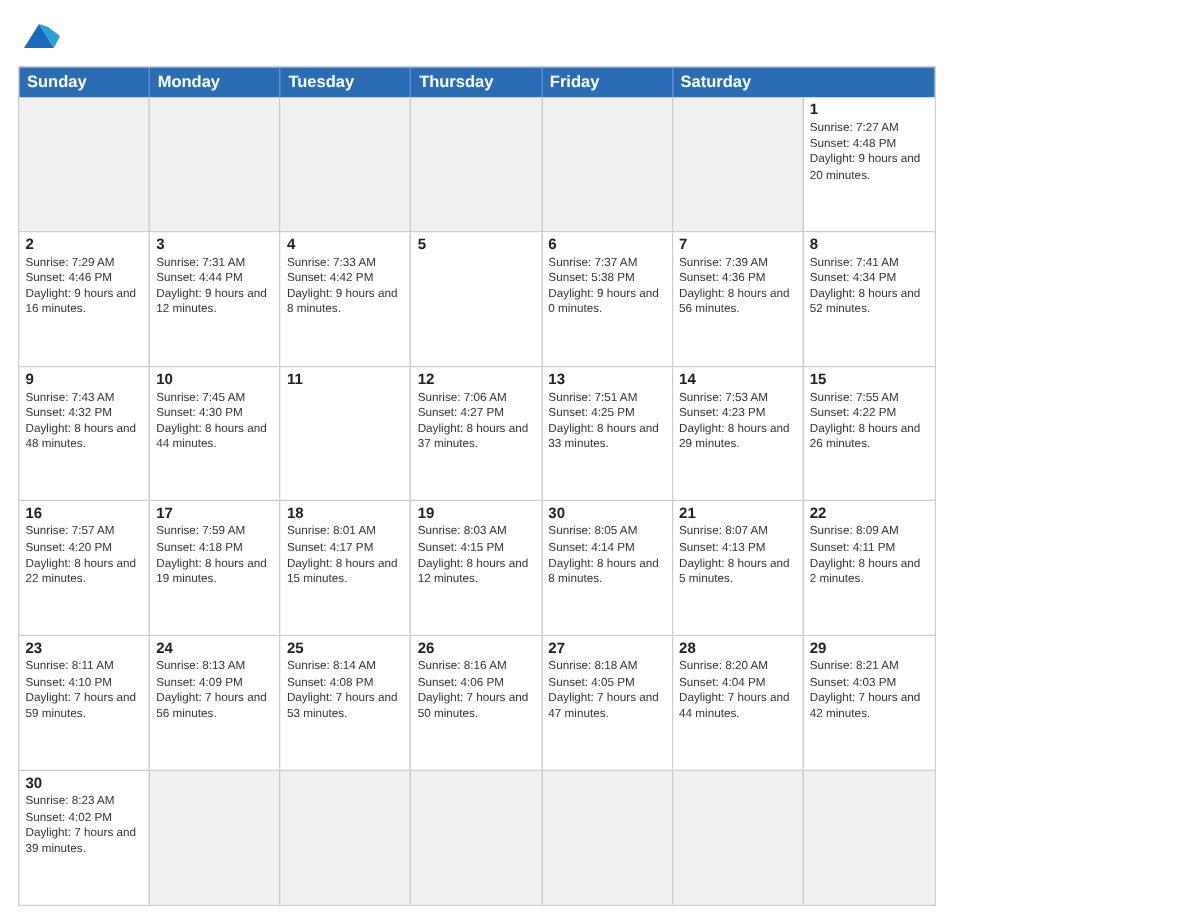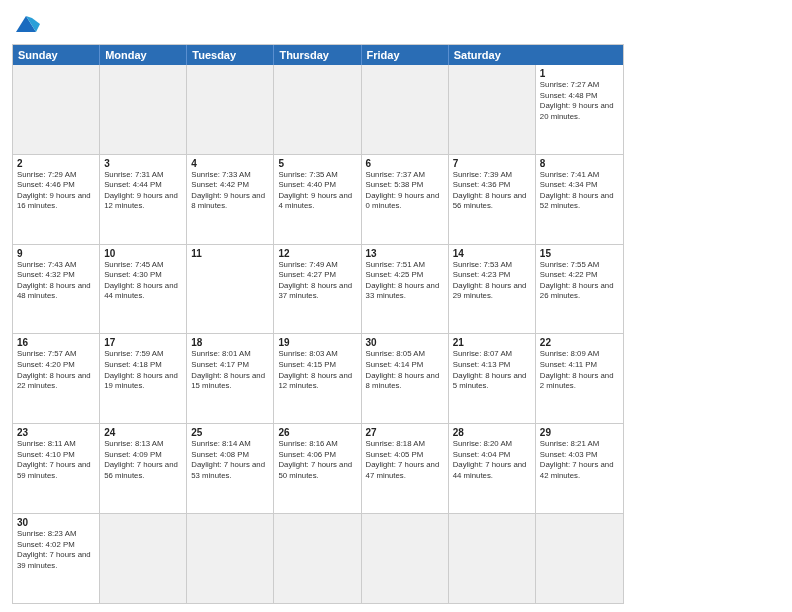--- a/index.html
+++ b/index.html
@@ -178,24 +178,20 @@
           </div>
           <div class="cell">
             <div class="cell-num">4</div>
             <div class="cell-info">Sunrise: 7:33 AM
 Sunset: 4:42 PM
 Daylight: 9 hours
 and 8 minutes.</div>
           </div>
           <div class="cell">
             <div class="cell-num">5</div>
-            <div class="cell-info">Sunrise: 7:35 AM
-Sunset: 4:40 PM
-Daylight: 9 hours
-and 4 minutes.</div>
           </div>
           <div class="cell">
             <div class="cell-num">6</div>
             <div class="cell-info">Sunrise: 7:37 AM
 Sunset: 5:38 PM
 Daylight: 9 hours
 and 0 minutes.</div>
           </div>
           <div class="cell">
             <div class="cell-num">7</div>
@@ -225,21 +221,21 @@
             <div class="cell-info">Sunrise: 7:45 AM
 Sunset: 4:30 PM
 Daylight: 8 hours
 and 44 minutes.</div>
           </div>
           <div class="cell">
             <div class="cell-num">11</div>
           </div>
           <div class="cell">
             <div class="cell-num">12</div>
-            <div class="cell-info">Sunrise: 7:49 AM
+            <div class="cell-info">Sunrise: 7:06 AM
 Sunset: 4:27 PM
 Daylight: 8 hours
 and 37 minutes.</div>
           </div>
           <div class="cell">
             <div class="cell-num">13</div>
             <div class="cell-info">Sunrise: 7:51 AM
 Sunset: 4:25 PM
 Daylight: 8 hours
 and 33 minutes.</div>

